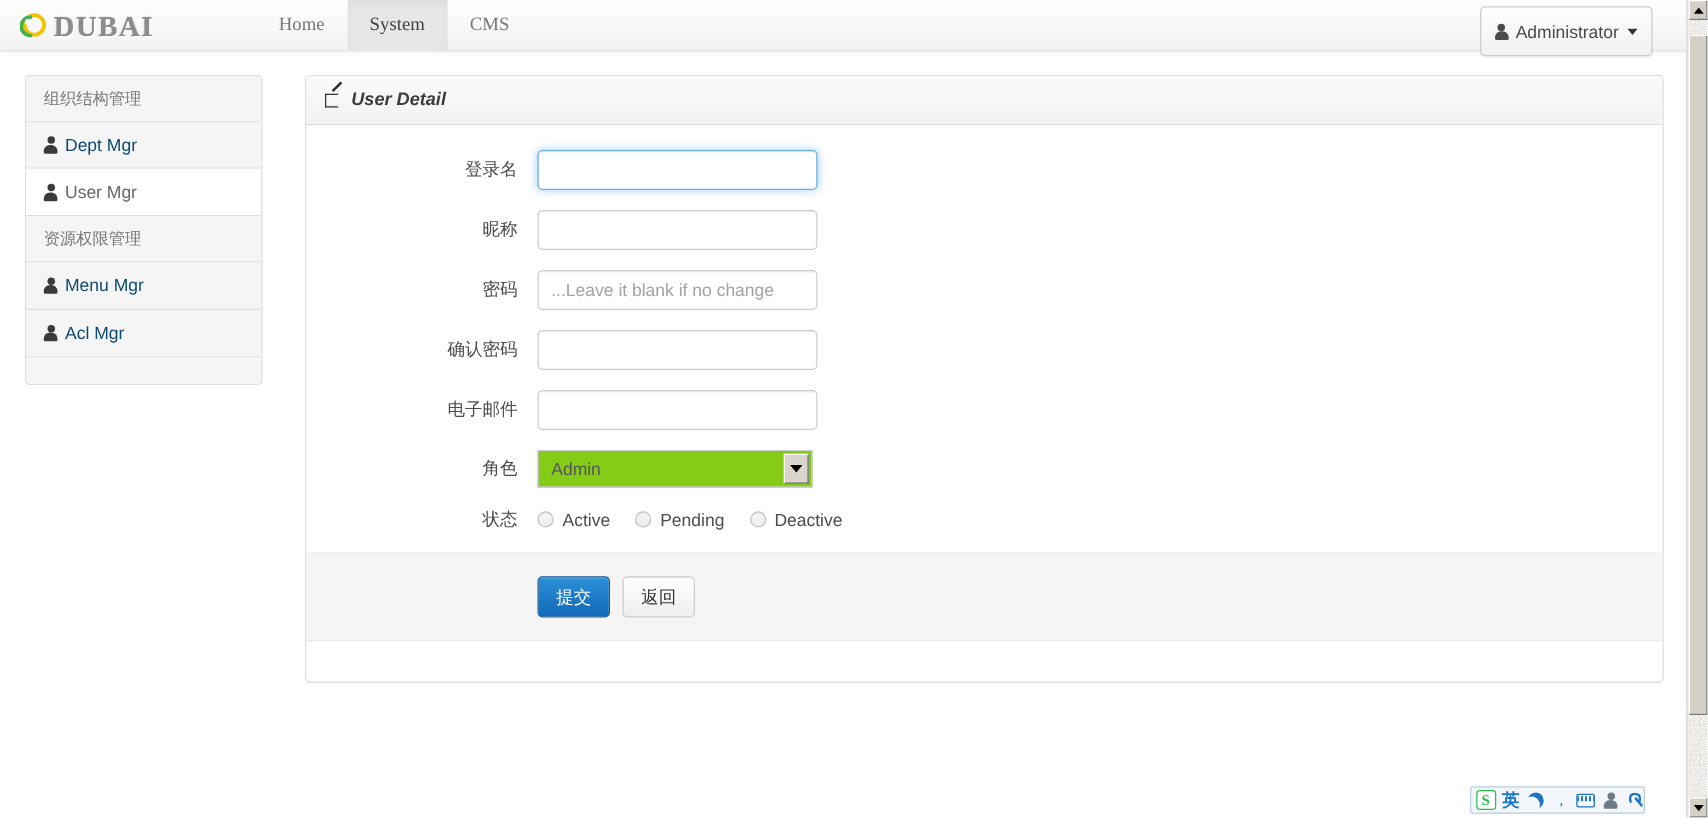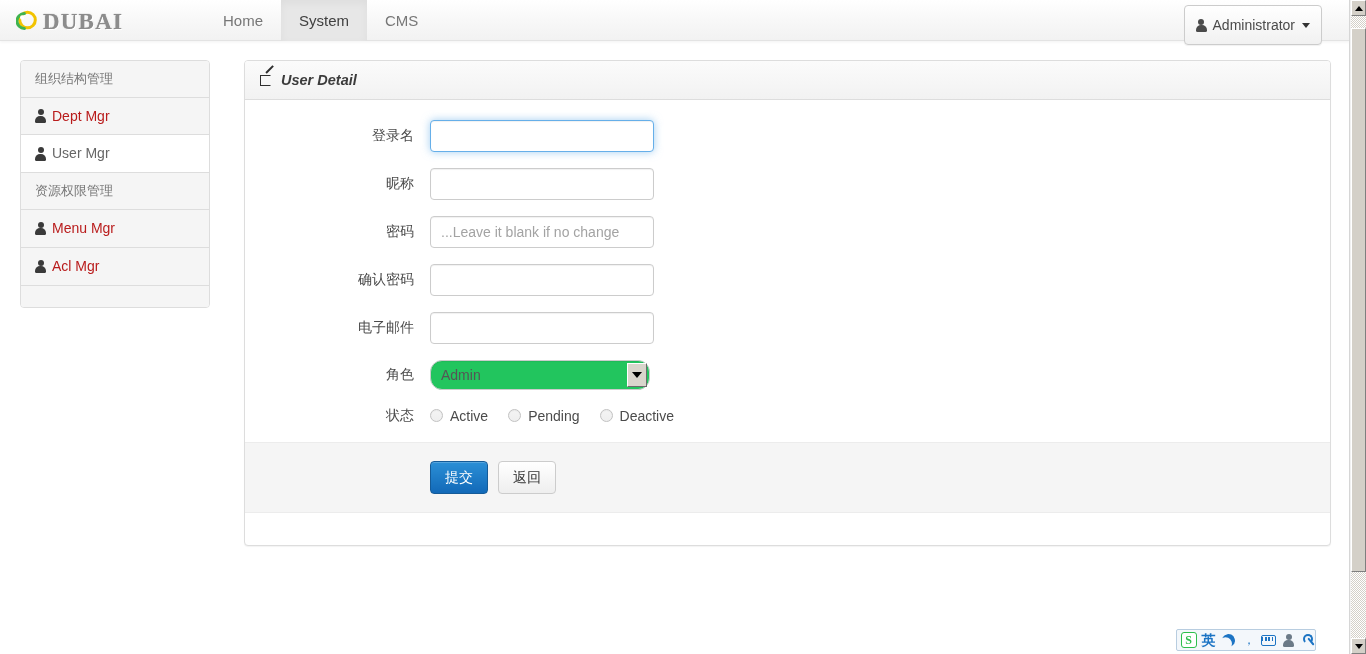--- a/index.html
+++ b/index.html
@@ -66,21 +66,21 @@
   .nav-tab {
     display: flex;
     align-items: center;
     padding: 12px 18px;
     font-size: 15px;
     color: #777777;
     text-decoration: none;
     cursor: pointer;
     background: transparent;
     border: none;
-    font-family: Liberation Sans, sans-serif;
+    font-family: Liberation Serif, serif;
     height: 41px;
   }
   .nav-tab.active {
     background: #e7e7e7;
     color: #404040;
     box-shadow: inset 0 3px 8px rgba(0,0,0,0.045);
   }
 
   .user-dropdown {
     position: absolute;
@@ -148,21 +148,21 @@
     color: #777777;
     background: #f5f5f5;
     border-bottom: 1px solid #dddddd;
     line-height: 1.35;
   }
   .side-item {
     display: flex;
     align-items: center;
     padding: 9px 14px;
     font-size: 14px;
-    color: #b91c1c;
+    color: #0c4a6e;
     background: #f5f5f5;
     border-bottom: 1px solid #dddddd;
     text-decoration: none;
     cursor: pointer;
     line-height: 1.35;
   }
   .side-item .person-ico { color: #3a3a3a; }
   .side-item.active {
     background: #ffffff;
     color: #666666;
@@ -262,23 +262,23 @@
   .txt.focused {
     border-color: #66afe9;
     box-shadow: inset 0 1px 1px rgba(0,0,0,0.06), 0 0 8px rgba(102,175,233,0.6);
   }
 
   
   .sel-wrap {
     position: relative;
     width: 220px;
     height: 30px;
-    background: #22c55e;
+    background: #84cc16;
     border: 1px solid #cccccc;
-    border-radius: 12px;
+    border-radius: 0;
     box-shadow: inset 0 1px 1px rgba(0,0,0,0.06);
     display: flex;
     align-items: center;
     cursor: pointer;
   }
   .sel-value {
     padding-left: 10px;
     font-size: 14px;
     color: #555555;
   }

